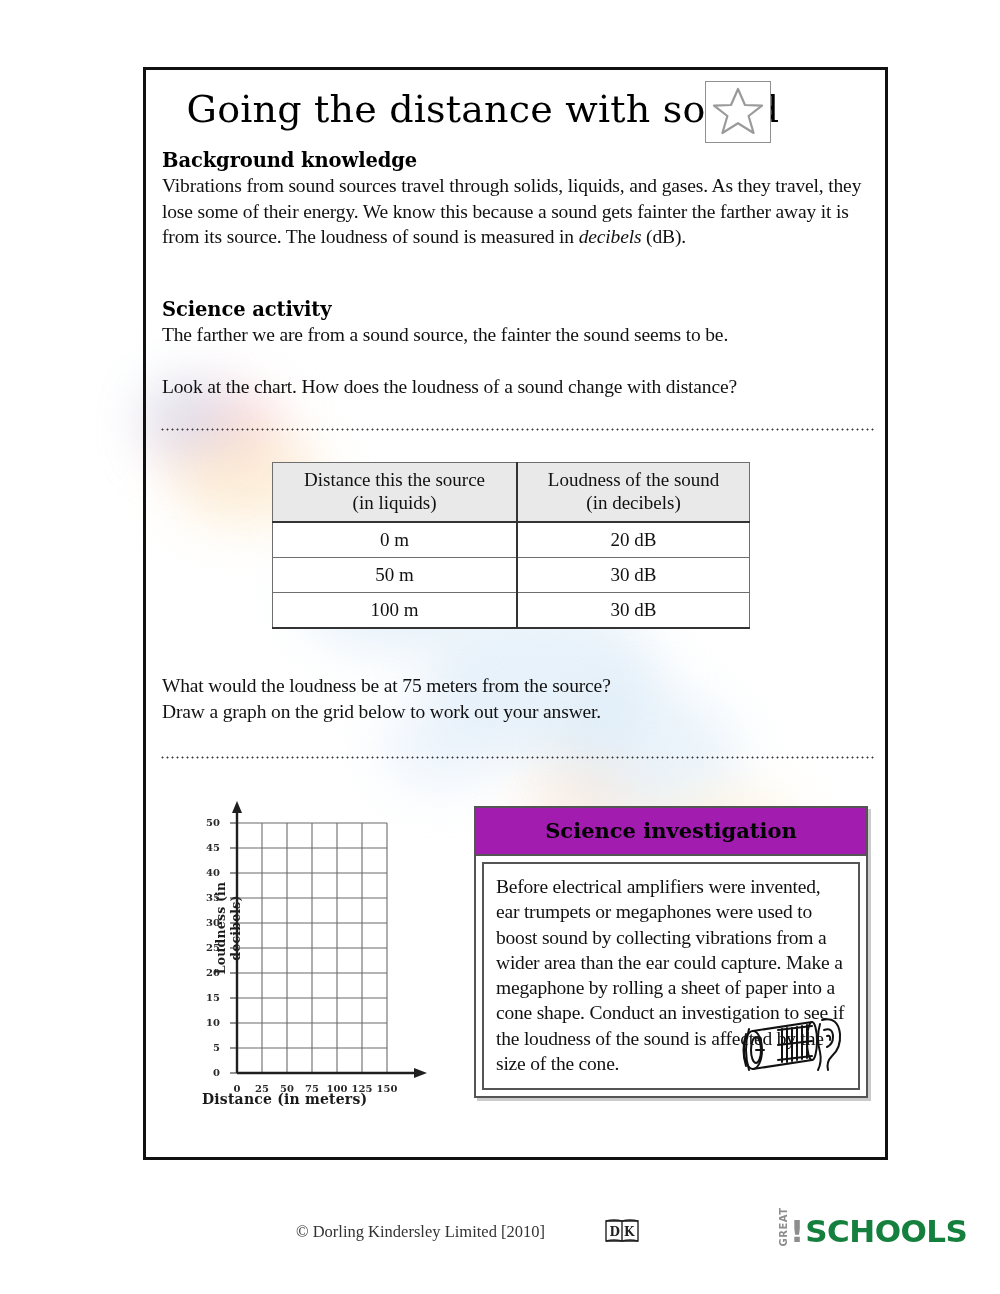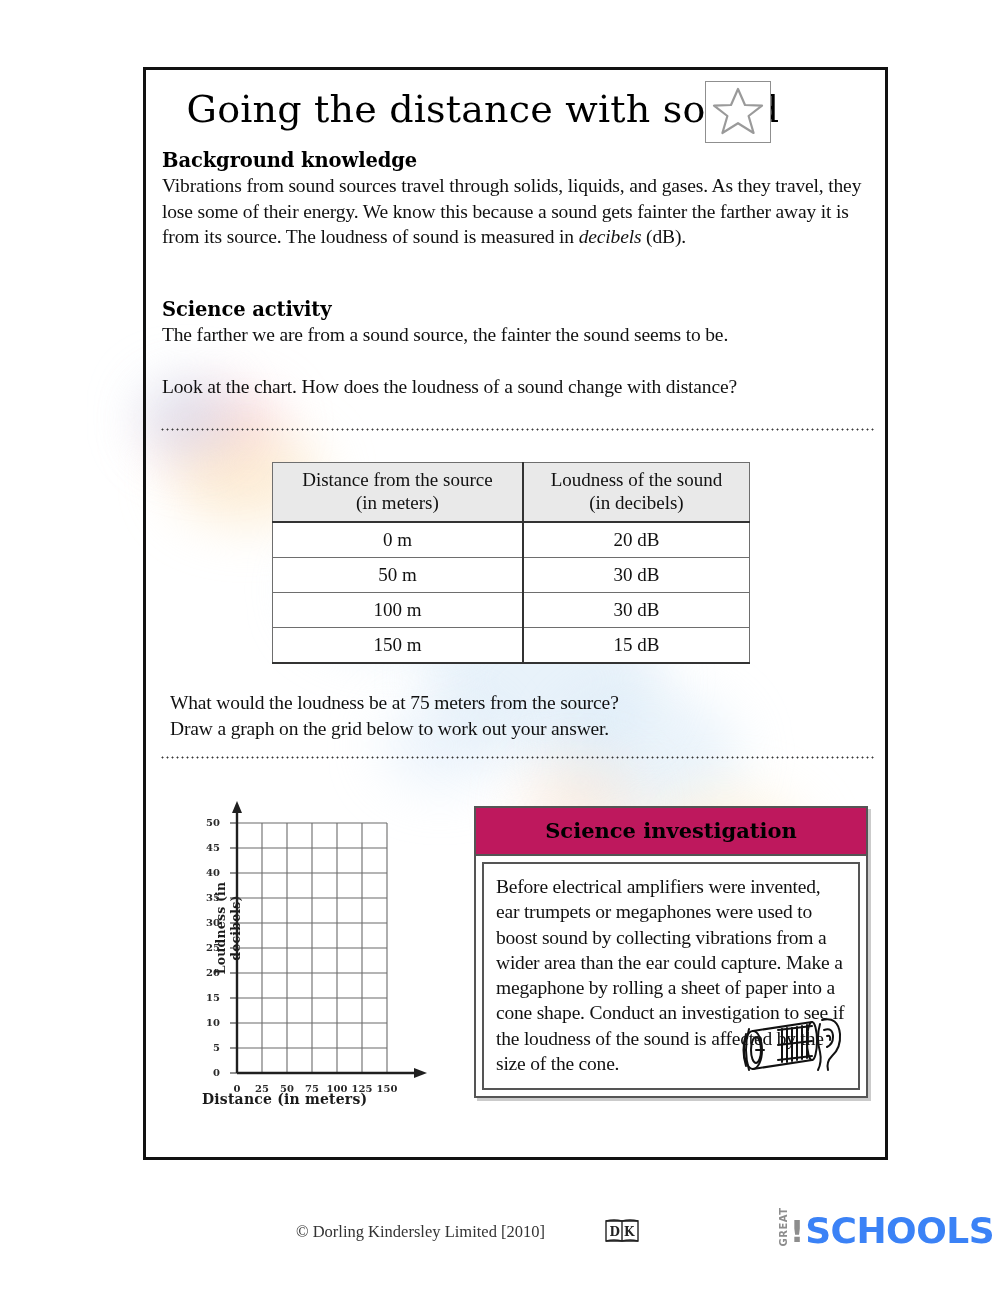--- a/index.html
+++ b/index.html
@@ -97,21 +97,21 @@
     line-height: 25.5px;
     margin: 0;
     color: #111;
     letter-spacing: -0.15px;
   }
   .para em { font-style: italic; }
 
   #background-block { top: 149px; }
   #activity-block { top: 298px; }
   #activity-q { top: 374px; }
-  #followup-block { top: 690px; margin-left: 8px; }
+  #followup-block { top: 673px; }
 
   
   .dotted-rule {
     position: absolute;
     z-index: 3;
     left: 160px;
     width: 714px;
     height: 3px;
     background-image: radial-gradient(circle, #3a3a3a 0.9px, rgba(0,0,0,0) 1.1px);
     background-size: 5px 3px;
@@ -200,21 +200,21 @@
     z-index: 3;
     left: 474px;
     top: 806px;
     width: 394px;
     box-sizing: border-box;
     border: 2px solid #555;
     background: #fff;
     box-shadow: 3px 3px 0 rgba(140,140,140,0.45);
   }
   #sci-header {
-    background: #be185d;
+    background: #a21caf;
     border-bottom: 2px solid #555;
     text-align: center;
     font-family: "DejaVu Serif", "Liberation Serif", serif;
     font-weight: bold;
     font-size: 21px;
     color: #000;
     padding: 10px 0 11px;
   }
   #sci-body-wrap {
     position: relative;
@@ -287,22 +287,22 @@
     font-family: "DejaVu Sans", "Liberation Sans", sans-serif;
     font-weight: bold;
     font-size: 31px;
     color: #8d8d8d;
     line-height: 34px;
     margin-right: 1px;
   }
   #gs-schools {
     font-family: "DejaVu Sans", "Liberation Sans", sans-serif;
     font-weight: bold;
-    font-size: 36px;
-    color: #3b82f6;
+    font-size: 31px;
+    color: #15803d;
     line-height: 34px;
     letter-spacing: -0.5px;
   }
 </style>
 </head>
 <body>
 
 <div id="watermark">
   <div class="blob" style="left:150px; top:390px; width:130px; height:75px; background:rgba(245,185,195,0.55);"></div>
   <div class="blob" style="left:172px; top:430px; width:150px; height:95px; background:rgba(252,226,186,0.55);"></div>
@@ -338,46 +338,42 @@
 <div class="content" id="activity-q">
   <p class="para">Look at the chart. How does the loudness of a sound change with distance?</p>
 </div>
 
 <div class="dotted-rule" id="rule-1"></div>
 
 <table id="data-table">
   <thead>
     <tr>
       <th>
-        <span>Distance from the source</span><br>
-        <span>(in meters)</span>
+        <span>Distance this the source</span><br>
+        <span>(in liquids)</span>
       </th>
       <th class="col-div">
         <span>Loudness of the sound</span><br>
         <span>(in decibels)</span>
       </th>
     </tr>
   </thead>
   <tbody>
     <tr>
       <td>0 m</td>
       <td class="col-div">20 dB</td>
     </tr>
     <tr>
       <td>50 m</td>
       <td class="col-div">30 dB</td>
     </tr>
     <tr>
       <td>100 m</td>
       <td class="col-div">30 dB</td>
     </tr>
-    <tr>
-      <td>150 m</td>
-      <td class="col-div">15 dB</td>
-    </tr>
   </tbody>
 </table>
 
 <div class="content" id="followup-block">
   <p class="para">What would the loudness be at 75 meters from the source?</p>
   <p class="para">Draw a graph on the grid below to work out your answer.</p>
 </div>
 
 <div class="dotted-rule" id="rule-2"></div>
 

